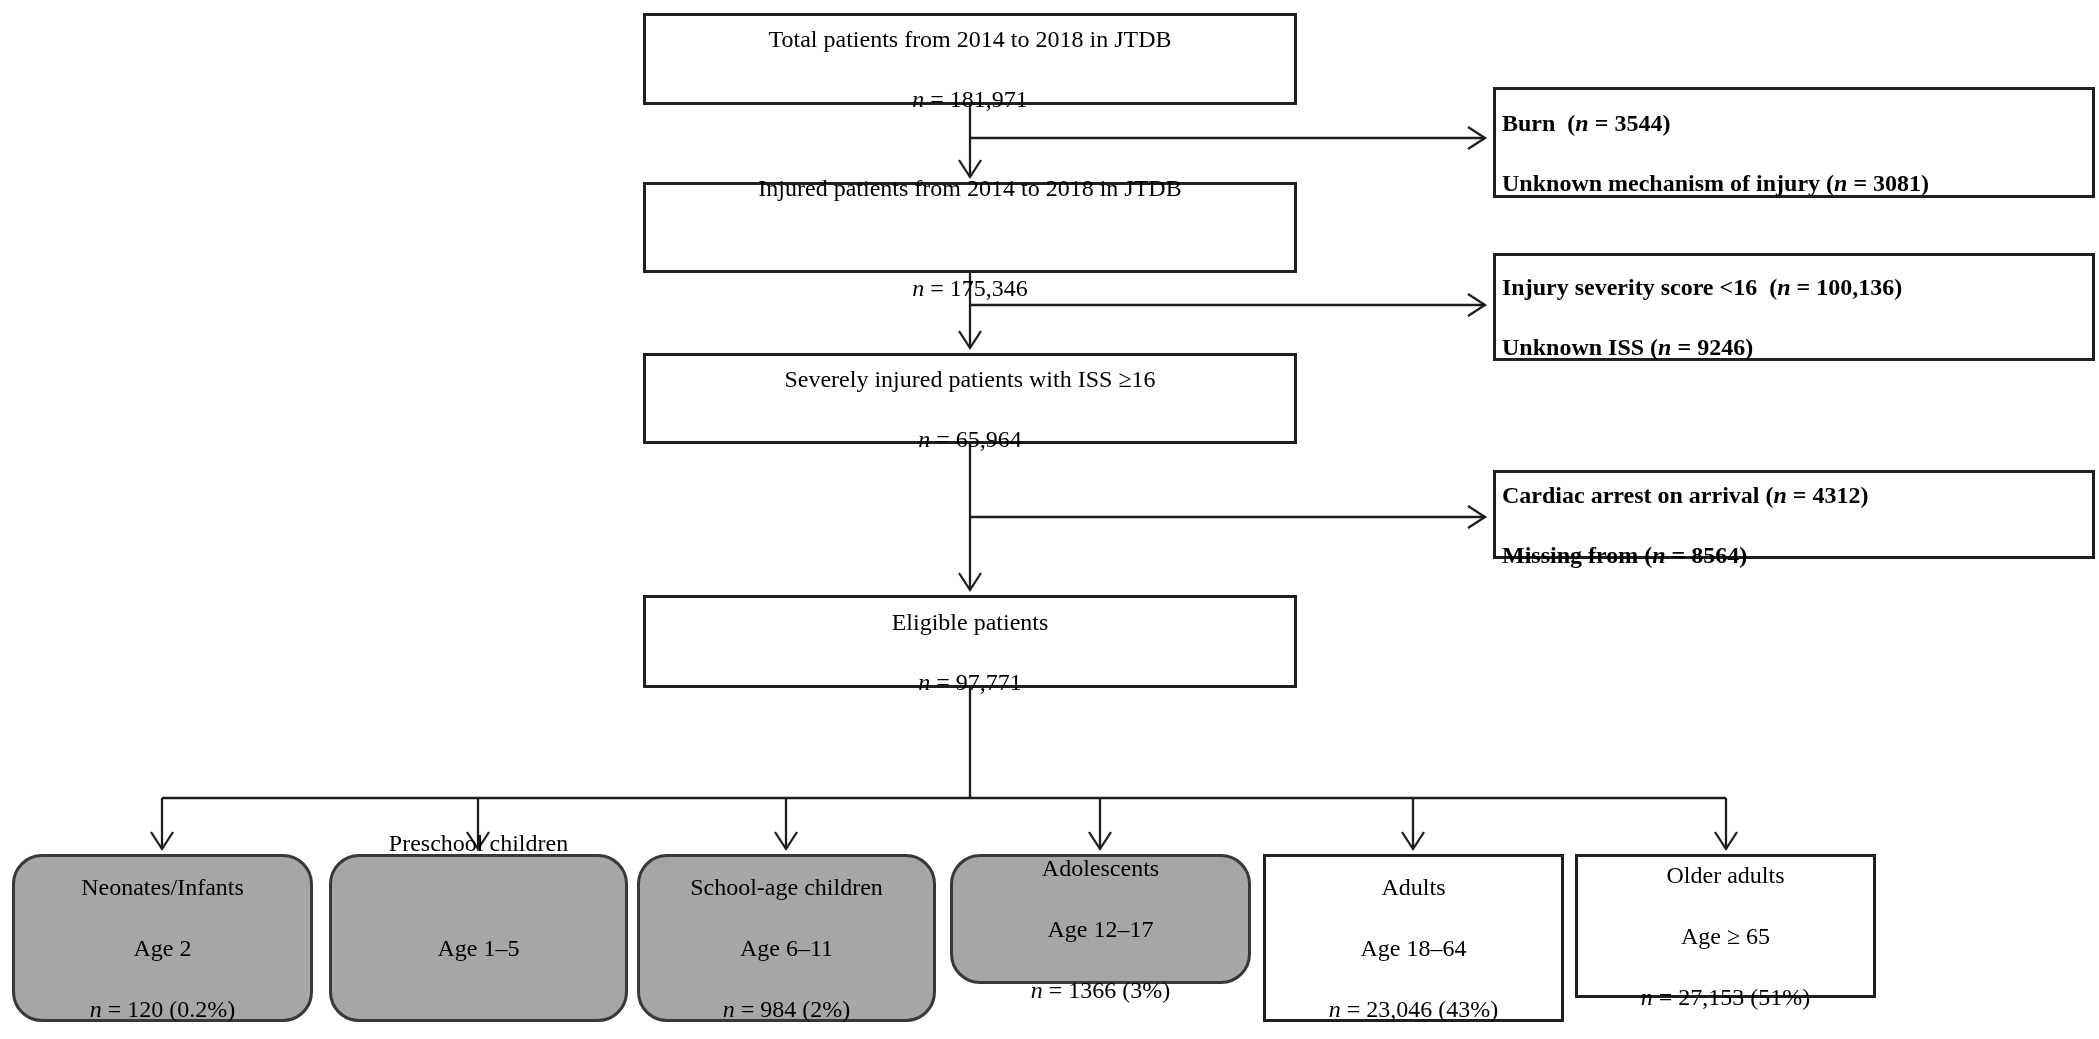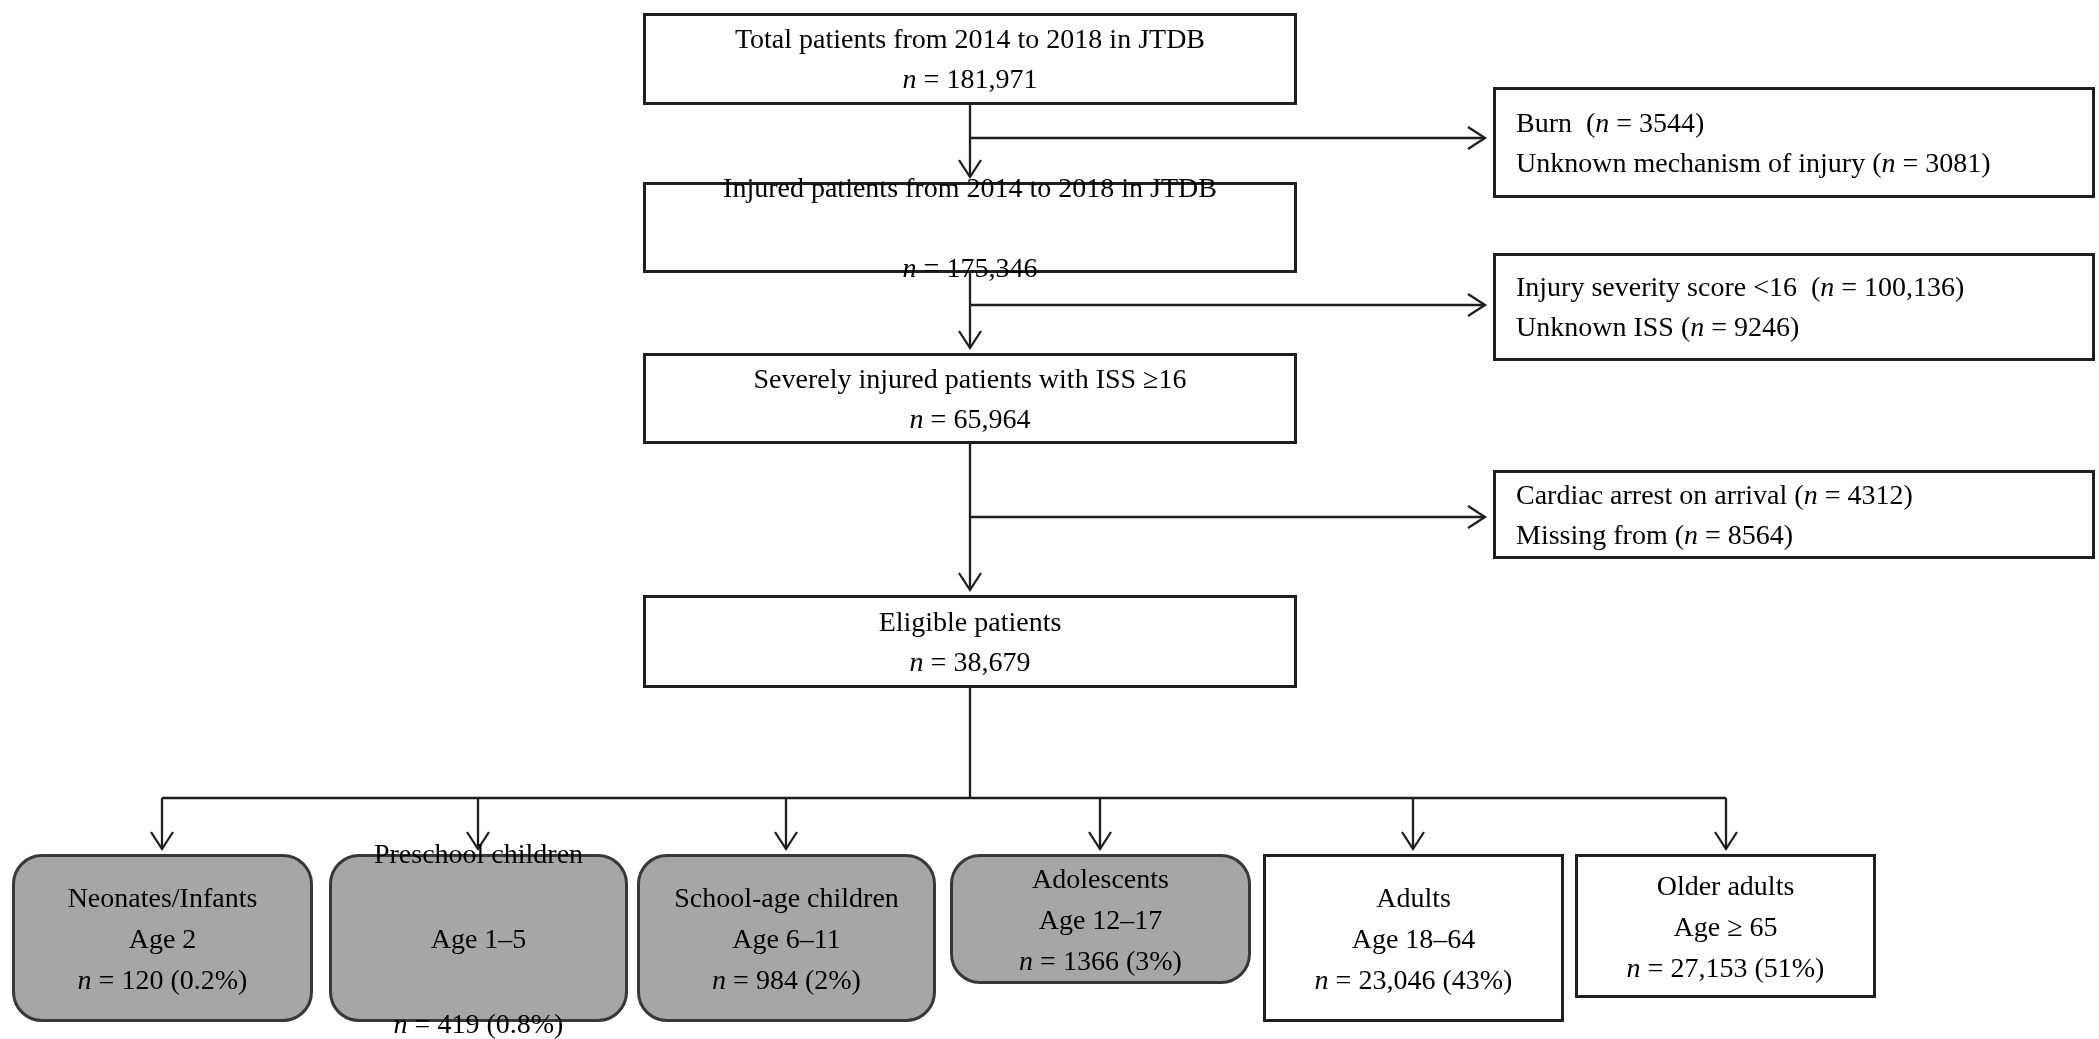--- a/index.html
+++ b/index.html
@@ -20,25 +20,26 @@
     flex-direction:column;
     justify-content:center;
   }
   .box.shaded{
     background:#a6a6a6;
     border-color:#383838;
     border-radius:30px;
   }
   .line{
     white-space:pre;
-    font-size:28px;
+    font-size:24px;
     line-height:40px;
+    margin-top:20px;
   }
   .center .line{text-align:center;}
-  .left-align{padding-left:20px;padding-right:8px;}
+  .left-align{padding-left:6px;padding-right:8px;font-weight:bold;}
   .it{font-style:italic;}
   .age-box .line{line-height:41px;}
   svg.connectors{
     position:absolute;left:0;top:0;width:2099px;height:1039px;
     pointer-events:none;
   }
   svg.connectors path{
     fill:none;stroke:#1e1e1e;stroke-width:2.3px;
   }
 </style>
@@ -79,21 +80,21 @@
     <div class="line"><span class="it">n</span><span> = 175,346</span></div>
   </div>
 
   <div class="box center" style="left:643px;top:353px;width:654px;height:91px;">
     <div class="line"><span>Severely injured patients with ISS ≥16</span></div>
     <div class="line"><span class="it">n</span><span> = 65,964</span></div>
   </div>
 
   <div class="box center" style="left:643px;top:595px;width:654px;height:93px;">
     <div class="line"><span>Eligible patients</span></div>
-    <div class="line"><span class="it">n</span><span> = 38,679</span></div>
+    <div class="line"><span class="it">n</span><span> = 97,771</span></div>
   </div>
 
   <div class="box left-align" style="left:1493px;top:87px;width:602px;height:111px;">
     <div class="line"><span>Burn  (</span><span class="it">n</span><span> = 3544)</span></div>
     <div class="line"><span>Unknown mechanism of injury (</span><span class="it">n</span><span> = 3081)</span></div>
   </div>
 
   <div class="box left-align" style="left:1493px;top:253px;width:602px;height:108px;">
     <div class="line"><span>Injury severity score &lt;16  (</span><span class="it">n</span><span> = 100,136)</span></div>
     <div class="line"><span>Unknown ISS (</span><span class="it">n</span><span> = 9246)</span></div>

